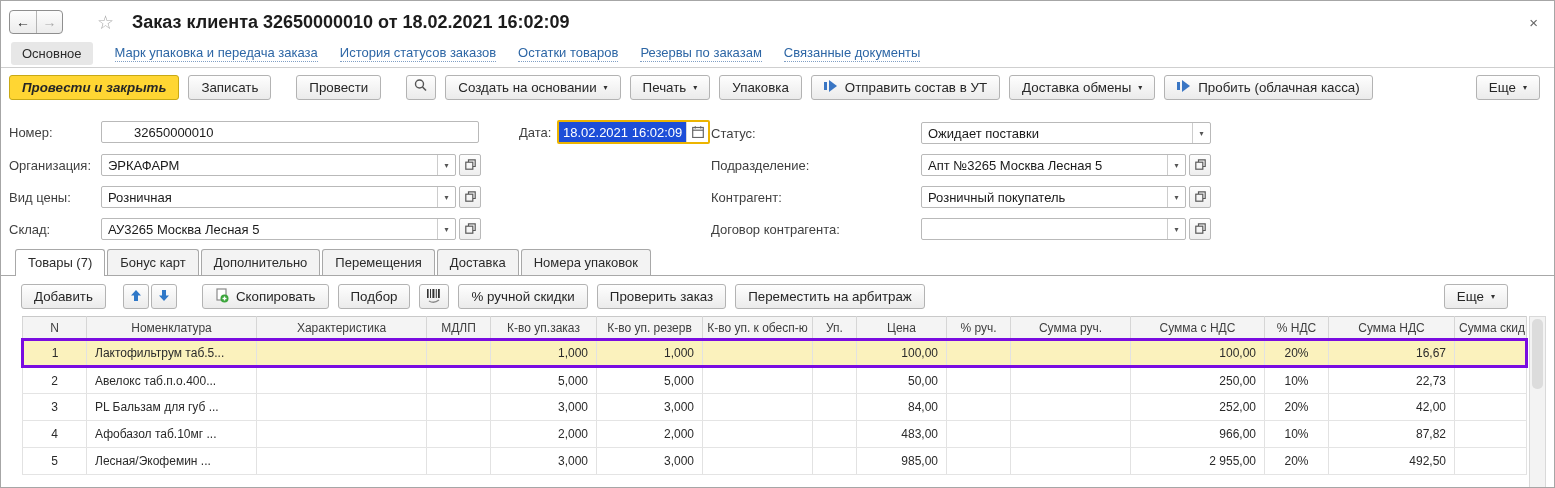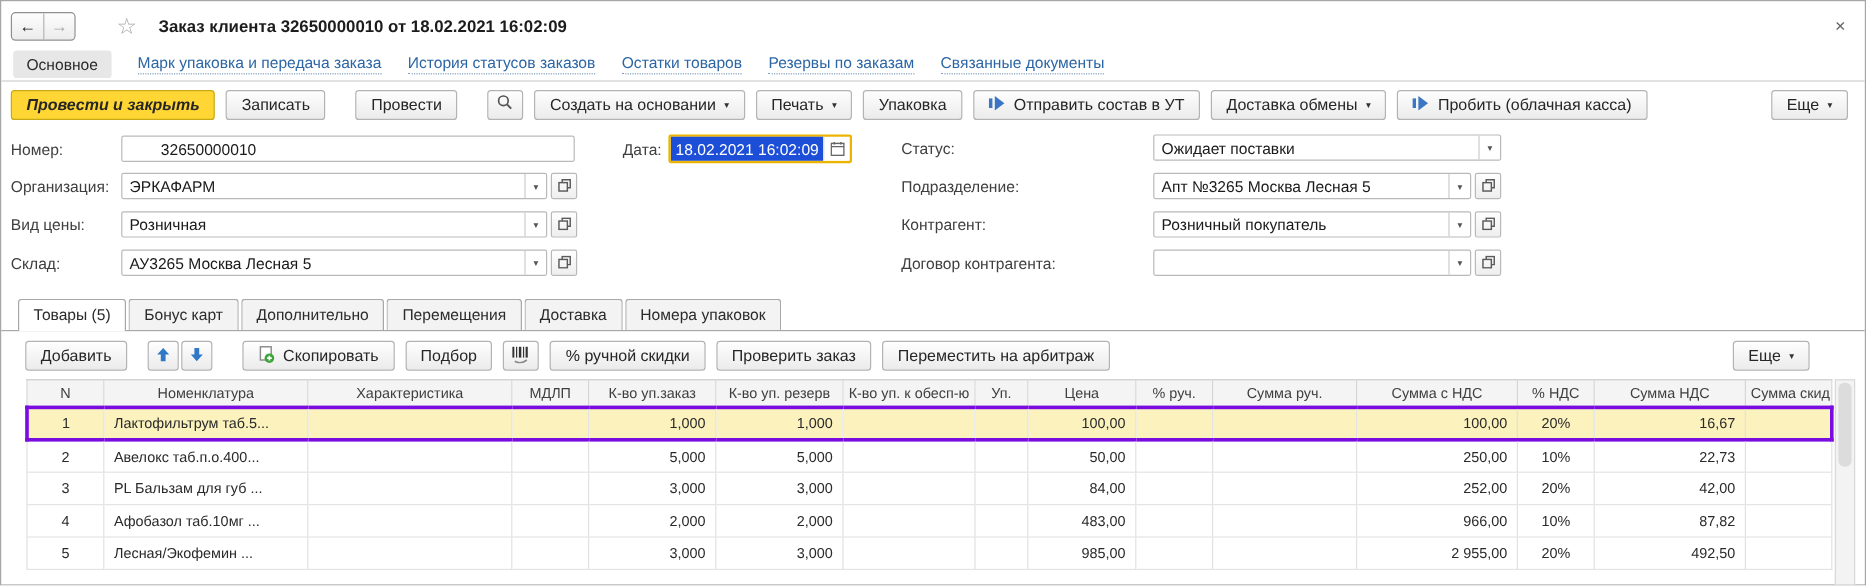--- a/index.html
+++ b/index.html
@@ -6,21 +6,21 @@
   html,body { width:1555px; height:488px; background:#fff; }
   body { font-family:"Liberation Sans", sans-serif; font-size:13px; color:#333; }
   .window { position:relative; width:1555px; height:488px; border:1px solid #a6a6a6; background:#fff; overflow:hidden; }
 
   
   .titlebar { display:flex; align-items:center; padding:9px 12px 4px 8px; }
   .navgroup { display:flex; border:1px solid #8f8f8f; border-radius:4px; overflow:hidden; background:linear-gradient(#fdfdfd,#ececec); }
   .navbtn { width:26px; height:22px; display:flex; align-items:center; justify-content:center; font-size:14px; color:#222; cursor:pointer; }
   .navbtn + .navbtn { border-left:1px solid #b5b5b5; color:#a9a9a9; }
   .star { margin-left:34px; color:#a8a8a8; font-size:19px; line-height:1; }
-  .wtitle { margin-left:18px; font-size:14px; font-weight:bold; color:#1c1c1c; }
+  .wtitle { margin-left:18px; font-size:18px; font-weight:bold; color:#1c1c1c; }
   .close { margin-left:auto; color:#666; font-size:15px; cursor:pointer; padding:0 4px; }
 
   
   .navlinks { display:flex; align-items:center; gap:22px; padding:4px 10px 2px 10px; border-bottom:1px solid #cfcfcf; }
   .navpill { background:#e7e7e7; border-radius:3px; padding:4px 11px; color:#2b2b2b; }
   .navlink { color:#2d66a5; border-bottom:1px dotted #7f9ec4; padding-bottom:1px; cursor:pointer; }
 
   
   .toolbar { display:flex; align-items:center; gap:9px; padding:7px 10px 6px 8px; }
   .btn { display:inline-flex; align-items:center; justify-content:center; height:25px; padding:0 12px;
@@ -28,21 +28,21 @@
          color:#262626; white-space:nowrap; cursor:pointer; }
   .btn.icononly { padding:0 6px; }
   .btn.primary { background:#ffd633; border-color:#c8a915; font-weight:bold;font-style:italic; }
   .caret { font-size:8px; color:#333; margin-left:7px; line-height:1; }
   .gap-l { margin-left:16px; }
   .push-r { margin-left:auto; margin-right:4px; }
   .sendicon { display:inline-block; margin-right:7px; }
 
   
   .form { padding:6px 0 2px 8px; }
-  .frow { display:flex; align-items:flex-start; height:32px;gap:40px; }
+  .frow { display:flex; align-items:flex-end; height:32px; }
   .lcol { display:flex; align-items:center; width:702px; }
   .rcol { display:flex; align-items:center; }
   .flabel { color:#3f3f3f; }
   .lw { width:92px; flex:none; }
   .rlw { width:210px; flex:none; }
   .tinput { height:22px; border:1px solid #b9b9b9; border-radius:2px; padding:0 6px; font:13px "Liberation Sans",sans-serif; color:#1a1a1a; background:#fff; }
   .combo { display:inline-flex; align-items:center; height:22px; border:1px solid #b9b9b9; border-radius:2px; background:#fff; overflow:hidden; cursor:pointer; }
   .cval { flex:1; padding:0 6px; color:#1a1a1a; white-space:nowrap; overflow:hidden; }
   .carrow { flex:none; width:18px; height:100%; display:flex; align-items:center; justify-content:center; border-left:1px solid #cccccc; font-size:8px; color:#555; }
   .openbtn { display:inline-flex; align-items:center; justify-content:center; width:22px; height:22px; margin-left:3px;
@@ -259,21 +259,21 @@
           <span><svg width="11" height="11" viewBox="0 0 11 11">
                 <rect x="0.8" y="3.2" width="7" height="7" fill="none" stroke="#5a5a5a" stroke-width="1.2"></rect>
                 <polyline points="3.5,3 3.5,0.8 10.2,0.8 10.2,7.5 8,7.5" fill="none" stroke="#5a5a5a" stroke-width="1.2"></polyline>
               </svg></span>
         </span>
       </div>
     </div>
   </div>
 
   <div class="tabs">
-    <span class="tab active">Товары (5)</span>
+    <span class="tab active">Товары (7)</span>
     <span class="tab">Бонус карт</span>
     <span class="tab">Дополнительно</span>
     <span class="tab">Перемещения</span>
     <span class="tab">Доставка</span>
     <span class="tab">Номера упаковок</span>
   </div>
 
   <div class="ttoolbar">
     <button class="btn">Добавить</button>
     <span class="updown">

